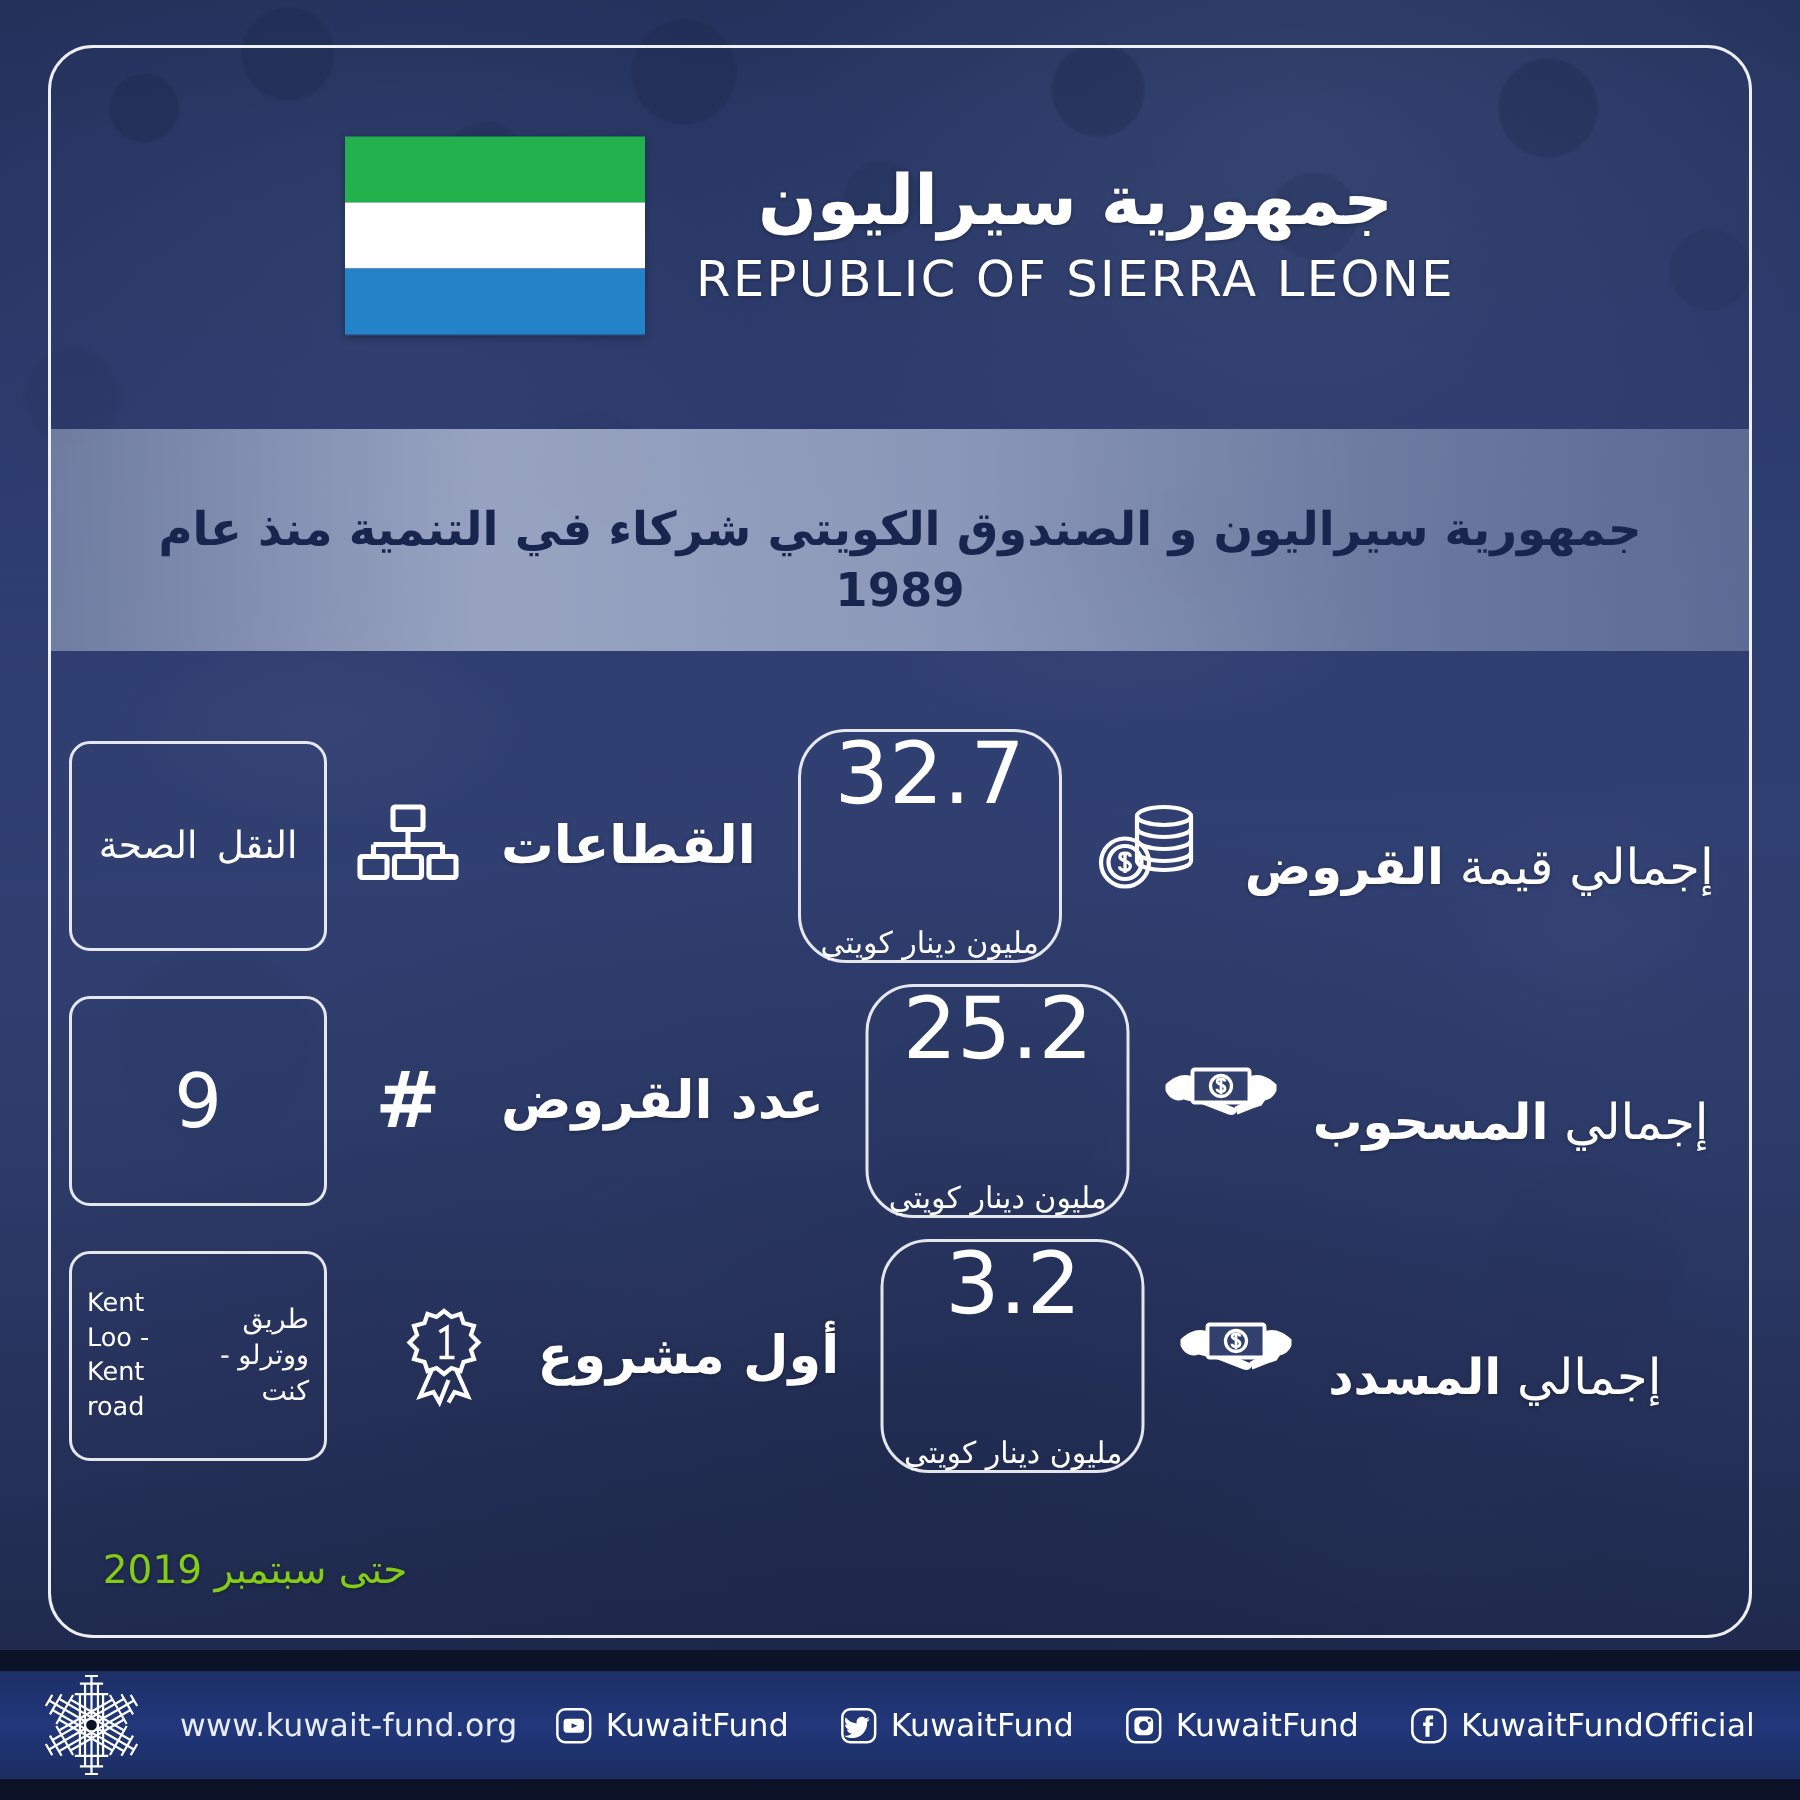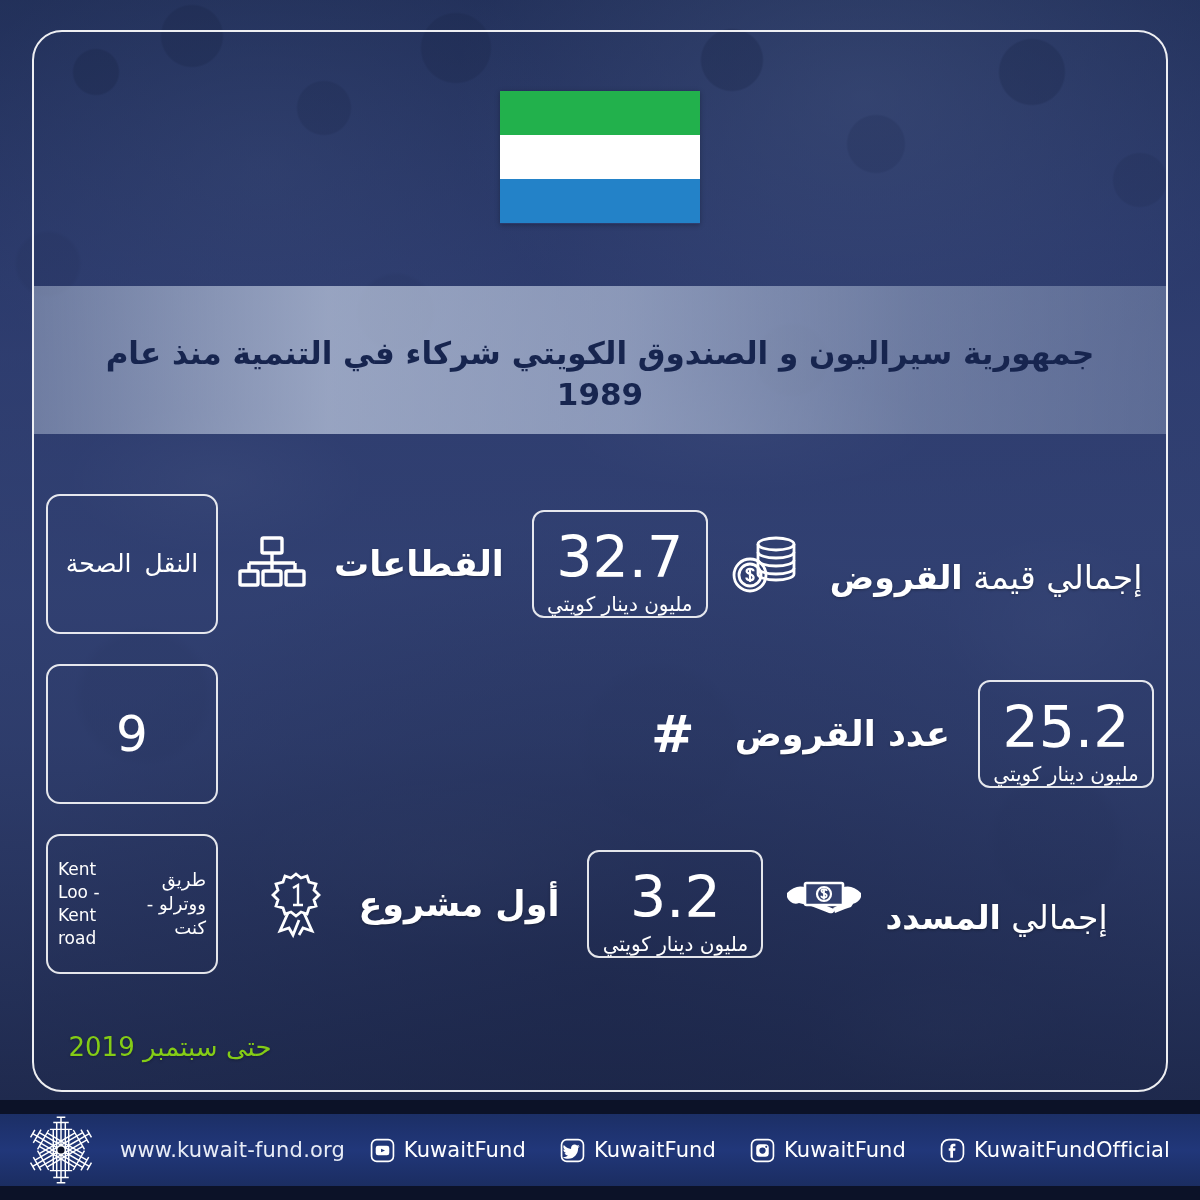--- a/index.html
+++ b/index.html
@@ -234,27 +234,27 @@
     display: flex; align-items: center; justify-content: center;
     flex: 0 0 auto;
   }
   .hash-glyph {
     font-size: 52px; font-weight: 700; color: #fff; line-height: 1;
   }
 
   
   .money {
     width: 176px;
-    height: 108px;
+    height: 156px;
     border: 2px solid rgba(255,255,255,0.88);
-    border-radius: 12px;
+    border-radius: 32px;
     display: flex;
     flex-direction: column;
     align-items: center;
-    justify-content: flex-end;
+    justify-content: space-between;
     direction: rtl;
     flex: 0 0 auto;
   }
   .money-val {
     font-size: 57px;
     font-weight: 400;
     color: #ffffff;
     line-height: 1;
     direction: ltr;
   }
@@ -359,20 +359,24 @@
   <div class="bg-haze"></div>
   <div class="bg-tint"></div>
 
   <div class="frame"></div>
 
   <div class="header">
     <div class="flag">
       <span class="s1"></span>
       <span class="s2"></span>
       <span class="s3"></span>
+    </div>
+    <div class="titles">
+      <div class="title-ar">جمهورية سيراليون</div>
+      <div class="title-en">REPUBLIC OF SIERRA LEONE</div>
     </div>
   </div>
 
   <div class="banner">
     <div class="banner-text">جمهورية سيراليون و الصندوق الكويتي شركاء في التنمية منذ عام 1989</div>
   </div>
 
   <div class="stats">
 
     <div class="stat-row">
@@ -431,20 +435,39 @@
         <div class="mid-icon">
           <span class="hash-glyph">#</span>
         </div>
       </div>
 
       <div class="money">
         <div class="money-val">25.2</div>
         <div class="money-unit">مليون دينار كويتي</div>
       </div>
 
+      <div class="left-label">
+        <div class="left-text">
+          <span>إجمالي</span>
+          <b>المسحوب</b>
+        </div>
+        <div class="left-icon">
+          <svg viewBox="0 0 78 58" width="78" height="58">
+            <g fill="#ffffff">
+              <path d="M2 18 C8 12 15 10 21 13 L30 19 L26 31 L14 28 C9 30 4 27 2 22 Z"></path>
+              <path d="M76 18 C70 12 63 10 57 13 L48 19 L52 31 L64 28 C69 30 74 27 76 22 Z"></path>
+              <path d="M8 26 C14 24 20 26 26 31 L44 38 C48 39 50 37 49 34 L30 26 L22 22 Z"></path>
+              <path d="M70 26 C64 24 58 26 52 31 L48 33 L50 38 L60 34 L66 32 Z"></path>
+            </g>
+            <rect x="20" y="8" width="38" height="22" rx="1.5" fill="#32406e" stroke="#ffffff" stroke-width="2.6"></rect>
+            <circle cx="39" cy="19" r="7" fill="none" stroke="#ffffff" stroke-width="2.2"></circle>
+            <path d="M39 13.5 V24.5 M41.6 16 C41.6 14.8 40.5 14.2 39 14.2 C37.5 14.2 36.4 14.9 36.4 16 C36.4 18.4 41.7 17.8 41.7 20.6 C41.7 21.8 40.6 22.7 39 22.7 C37.4 22.7 36.3 21.9 36.3 20.8" fill="none" stroke="#ffffff" stroke-width="1.8"></path>
+          </svg>
+        </div>
+      </div>
     </div>
 
     <div class="stat-row">
 
       <div class="chip">
         <div class="chip-sm-ar">طريق ووترلو - كنت</div>
         <div class="chip-sm-en">Kent Loo - Kent road</div>
       </div>
 
       <div class="mid-label">

